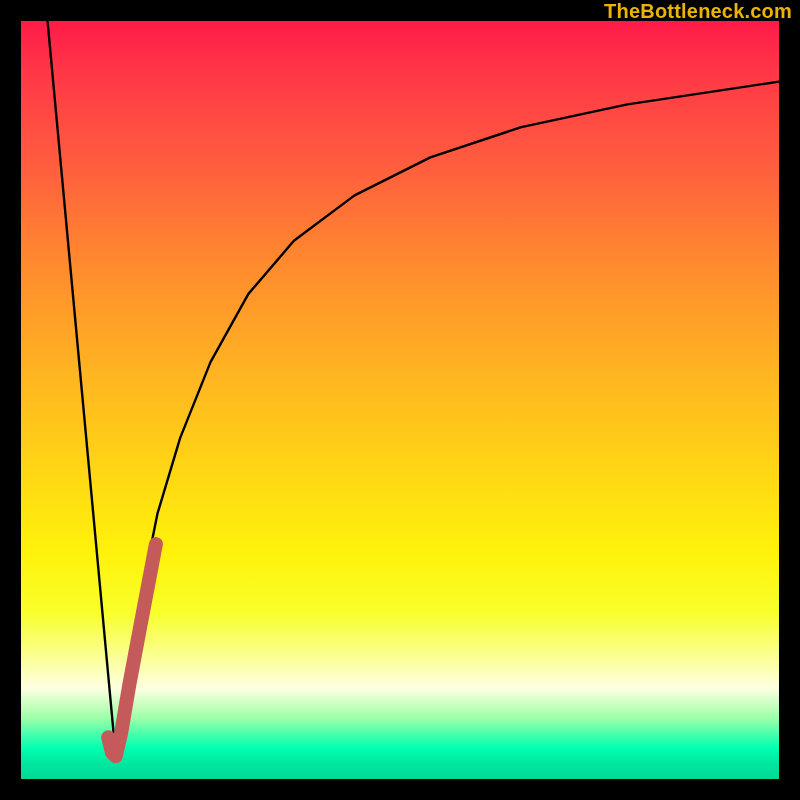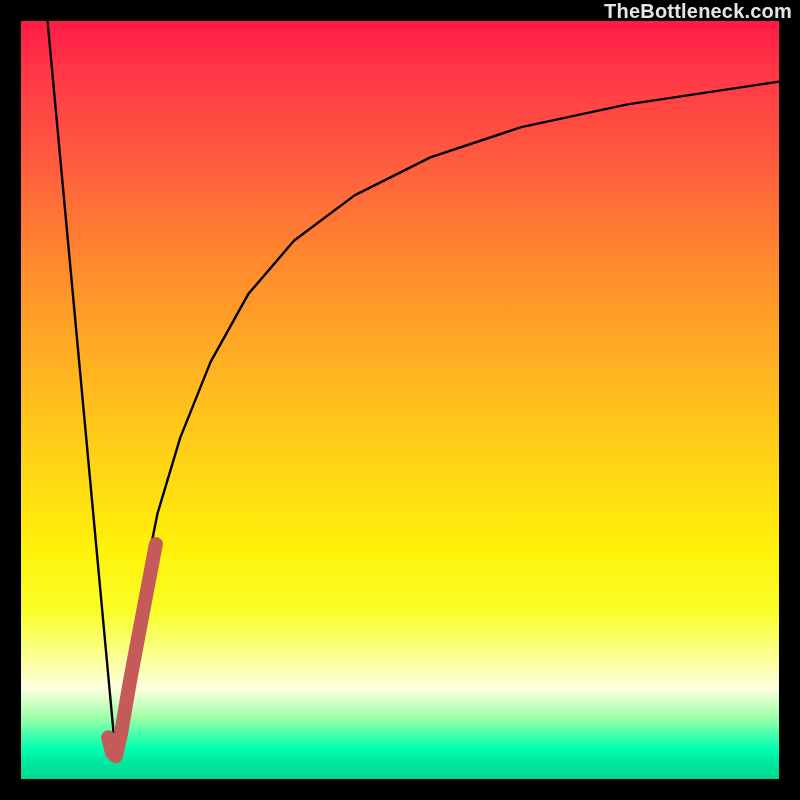--- a/index.html
+++ b/index.html
@@ -58,21 +58,21 @@
     width: 758px;
     height: 758px;
   }
   .watermark {
     position: absolute;
     top: 0;
     right: 8px;
     font-family: Arial, Helvetica, sans-serif;
     font-size: 20px;
     font-weight: 600;
-    color: #e5e5e5;
+    color: #eab308;
     letter-spacing: 0.2px;
     user-select: none;
   }
 </style>
 </head>
 <body>
 
 <div class="frame">
   <div class="plot">
     <div class="gradient"></div>

